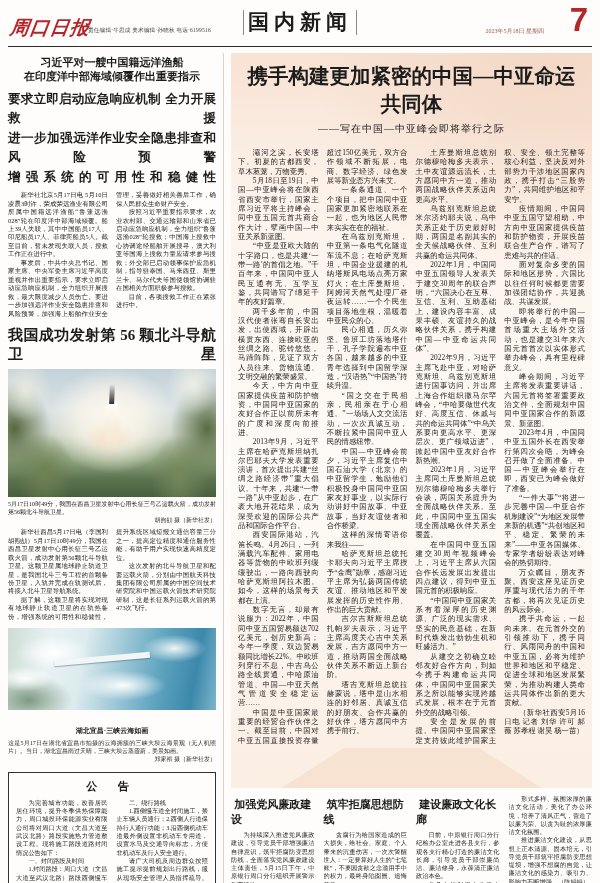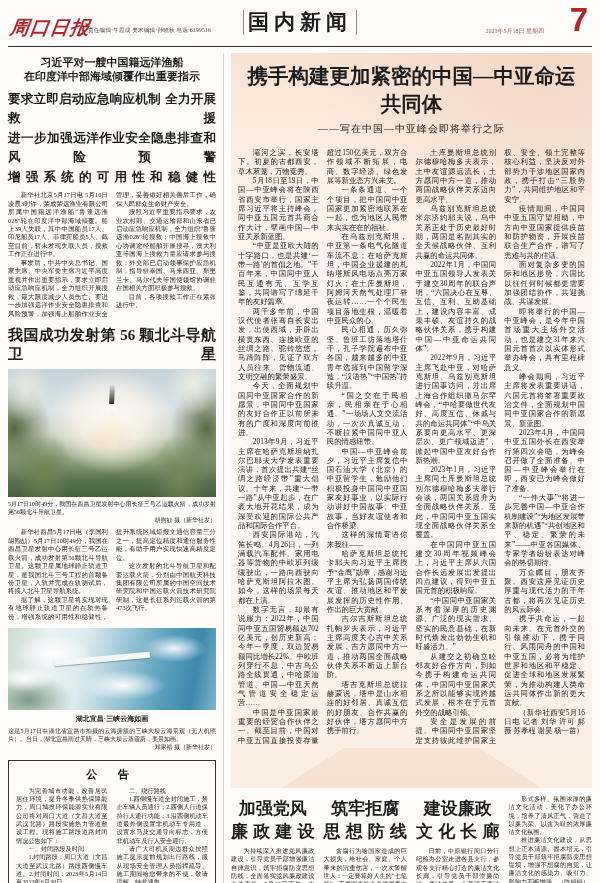--- a/index.html
+++ b/index.html
@@ -55,39 +55,39 @@
   .photo-sanxia{height:82px;margin-top:7px;background:
       radial-gradient(30% 45% at 10% 88%, #7e9a85 0%, rgba(126,154,133,0) 70%),
       linear-gradient(100deg,#ccddd3 0%,#e9f2f3 20%,#dcebee 36%,#9dc7d7 54%,#5ea3bf 72%,#3c88ab 88%,#7db6cc 100%);}
   .clouds{position:absolute;inset:0;background:
       radial-gradient(26% 30% at 22% 30%, #ffffff 0%, rgba(255,255,255,0) 70%),
       radial-gradient(30% 26% at 55% 70%, #fbfdfd 0%, rgba(251,253,253,0) 70%),
       radial-gradient(22% 24% at 80% 25%, rgba(255,255,255,.9) 0%, rgba(255,255,255,0) 70%),
       radial-gradient(20% 22% at 8% 62%, rgba(255,255,255,.95) 0%, rgba(255,255,255,0) 70%);}
   .dam{position:absolute;left:22%;top:34%;width:46%;height:6px;background:#f2f6f5;
        transform:rotate(-5deg);box-shadow:0 1px 1px rgba(60,100,120,.5);}
-  .cap-title{font-size:7px;font-weight:bold;text-align:center;margin-top:4px;}
+  .cap-title{font-size:7px;font-weight:bold;text-align:center;margin-top:16px;}
   
   .announce{border:1.6px solid #333;margin-top:8px;padding:5px 7px 6px;}
   .announce-title{text-align:center;font-size:11px;font-weight:bold;letter-spacing:9px;margin:1px 0 5px;}
   .announce-body{font-size:6.2px;line-height:1.35;text-align:justify;column-count:2;column-gap:9px;}
   
   .main-art{position:relative;padding:8px 7px 4px;background:
       radial-gradient(120% 55% at 88% 0%, #f3d8c6 0%, rgba(243,216,198,0) 55%),
       linear-gradient(180deg,#f8e2d3 0%,#fdf3eb 20%,#fefaf6 58%,#fbeee3 100%);}
   .main-art::after{content:"";position:absolute;left:14%;right:14%;bottom:0;height:40px;opacity:.65;
       background:#f4dbc8;clip-path:polygon(0 100%,100% 100%,76% 0,24% 0);}
   .main-hl{position:relative;z-index:1;font-size:20.5px;font-weight:900;text-align:center;margin:1px 0 4px;}
   .main-sub{position:relative;z-index:1;font-size:10px;text-align:center;letter-spacing:1px;margin-bottom:12px;}
   .main-body{position:relative;z-index:1;font-size:7.4px;line-height:1.26;text-align:justify;
              column-count:4;column-gap:8px;height:636px;overflow:hidden;}
   
   .bottom-row{display:flex;gap:9px;margin-top:7px;}
   .b-art{flex:1;min-width:0;}
-  .b-title{font-size:17px;font-weight:900;text-align:center;text-align-last:justify;margin:2px 0 4px;}
+  .b-title{font-size:11px;font-weight:900;text-align:center;text-align-last:justify;margin:2px 0 4px;}
   .b-body{font-size:6.2px;line-height:1.33;text-align:justify;height:102px;overflow:hidden;}
 </style>
 </head>
 <body>
 
 <div class="page">
 
   <div class="hdr">
     <div class="masthead">周口日报</div>
     <div class="editors">责任编辑·牛思成 美术编辑·孙晓秋 电话·6199516</div>
@@ -170,21 +170,21 @@
     <div class="col-main">
 
       <article class="main-art">
         <div class="main-hl">携手构建更加紧密的中国—中亚命运共同体</div>
         <div class="main-sub">——写在中国—中亚峰会即将举行之际</div>
         <div class="main-body">
             <p class="p">灞河之滨，长安塔下。初夏的古都西安，草木葱茏，万物竞秀。</p>
             <p class="p">5月18日至19日，中国—中亚峰会将在陕西省西安市举行，国家主席习近平将主持峰会，同中亚五国元首共商合作大计，擘画中国—中亚关系新蓝图。</p>
             <p class="p">“中亚是亚欧大陆的十字路口，也是共建‘一带一路’的首倡之地。”千百年来，中国同中亚人民互通有无、互学互鉴，共同谱写了绵延千年的友好篇章。</p>
             <p class="p">两千多年前，中国汉代使者张骞自长安出发，出使西域，开辟出横贯东西、连接欧亚的丝绸之路。驼铃悠悠，马蹄阵阵，见证了双方人员往来、货物流通、文明交融的繁荣盛景。</p>
-            <p class="p">今天，全面规划中国同中亚国家合作的新愿景，中国同中亚国家的友好合作正以前所未有的广度和深度向前推进。</p>
+            <p class="p">今天，中方向中亚国家提供疫苗和防护物资，中国同中亚国家的友好合作正以前所未有的广度和深度向前推进。</p>
             <p class="p">2013年9月，习近平主席在哈萨克斯坦纳扎尔巴耶夫大学发表重要演讲，首次提出共建“丝绸之路经济带”重大倡议。十年来，共建“一带一路”从中亚起步，在广袤大地开花结果，成为深受欢迎的国际公共产品和国际合作平台。</p>
             <p class="p">西安国际港站，汽笛长鸣。4月26日，一列满载汽车配件、家用电器等货物的中欧班列缓缓驶出，一路向西驶向哈萨克斯坦阿拉木图。如今，这样的场景每天都在上演。</p>
             <p class="p">数字无言，却最有说服力：2022年，中国同中亚五国贸易额达702亿美元，创历史新高；今年一季度，双边贸易额同比增长22%。中欧班列穿行不息，中吉乌公路全线贯通，中哈原油管道、中国—中亚天然气管道安全稳定运营……</p>
             <p class="p">中国是中亚国家最重要的经贸合作伙伴之一。截至目前，中国对中亚五国直接投资存量超过150亿美元，双方合作领域不断拓展，电商、数字经济、绿色发展等新业态方兴未艾。</p>
             <p class="p">一条条通道、一个个项目，把中国同中亚国家更加紧密地联系在一起，也为地区人民带来实实在在的福祉。</p>
             <p class="p">在乌兹别克斯坦，中亚第一条电气化隧道车流不息；在哈萨克斯坦，中国企业援建的札纳塔斯风电场点亮万家灯火；在土库曼斯坦，阿姆河天然气处理厂昼夜运转……一个个民生项目落地生根，温暖着中亚民众的心。</p>
             <p class="p">民心相通，历久弥坚。鲁班工坊落地塔什干，孔子学院遍布中亚各国，越来越多的中亚青年选择到中国留学深造，“汉语热”“中国热”持续升温。</p>
             <p class="p">“国之交在于民相亲，民相亲在于心相通。”一场场人文交流活动，一次次真诚互动，不断拉紧中国同中亚人民的情感纽带。</p>
             <p class="p">中国—中亚峰会前夕，习近平主席复信中国石油大学（北京）的中亚留学生，勉励他们积极投身中国同中亚国家友好事业，以实际行动讲好中国故事、中亚故事，当好友谊使者和合作桥梁。</p>
             <p class="p">这样的深情寄语你来我往——</p>

